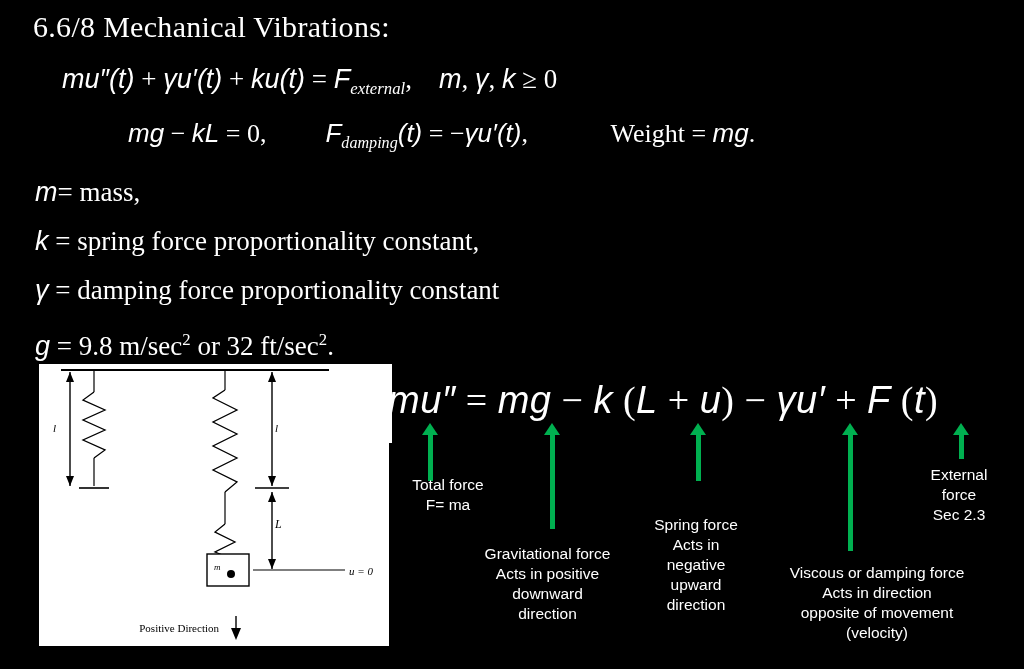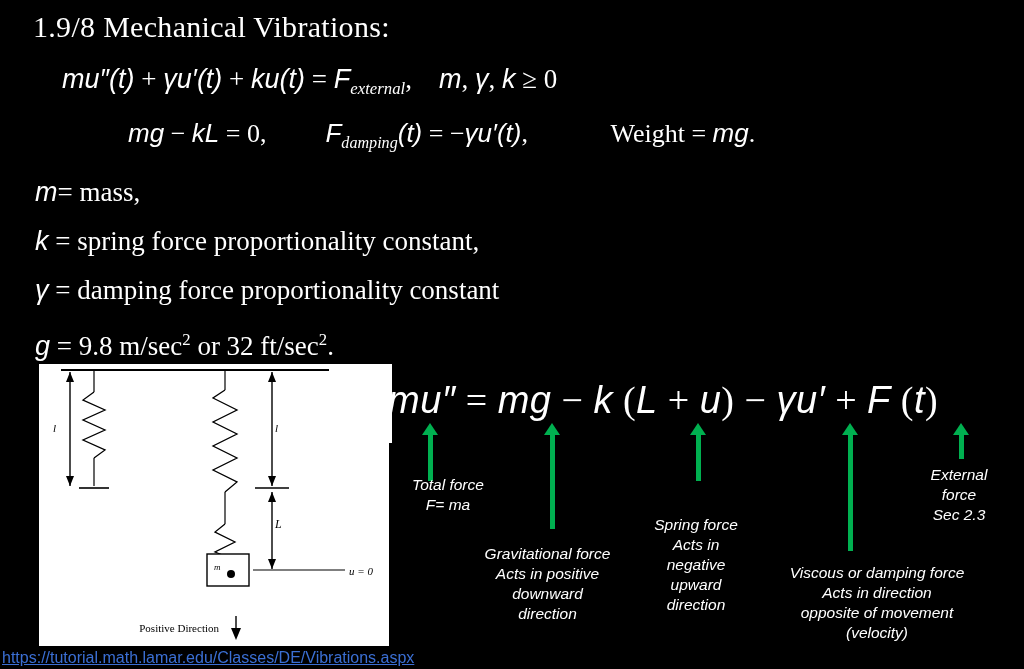--- a/index.html
+++ b/index.html
@@ -88,21 +88,20 @@
   .figure svg { display: block; }
 
   
   .annot-panel {
     position: absolute;
     left: 389px;
     top: 443px;
     width: 635px;
     height: 212px;
     background: #000000;
-    font-style: italic;
   }
   .arrow {
     position: absolute;
     width: 0;
     height: 0;
   }
   .arrow .shaft {
     position: absolute;
     left: 3px;
     width: 5px;
@@ -137,21 +136,21 @@
     color: #3b6fd4;
     text-decoration: underline;
     white-space: nowrap;
   }
 </style>
 </head>
 <body>
 
 <div class="slide">
 
-  <div class="title">1.9/8 Mechanical Vibrations:</div>
+  <div class="title">6.6/8 Mechanical Vibrations:</div>
 
   <div class="eq-main">
     <span class="mi">mu</span><span class="mi">″</span><span class="mi">(t)</span>
     <span class="mroman"> + </span><span class="mi">γu′(t)</span>
     <span class="mroman"> + </span><span class="mi">ku(t)</span>
     <span class="mroman"> = </span><span class="mi">F</span><sub class="sub-small">external</sub><span class="mroman">,</span>
     &nbsp;&nbsp;&nbsp;<span class="mi">m</span><span class="mroman">,</span>&nbsp;<span class="mi">γ</span><span class="mroman">,</span>&nbsp;<span class="mi">k</span>
     <span class="mroman"> ≥ 0</span>
   </div>
 
@@ -285,15 +284,14 @@
       <div class="shaft" style="top:11px; height:25px;"></div>
     </div>
     <div class="annot" style="left:510px; top:22px; width:120px;">
       <div>External</div>
       <div>force</div>
       <div>Sec 2.3</div>
     </div>
 
   </div>
 
-  <a class="footer-link" href="#">https://tutorial.math.lamar.edu/Classes/DE/Vibrations.aspx</a>
 
 </div>
 
 </body></html>

